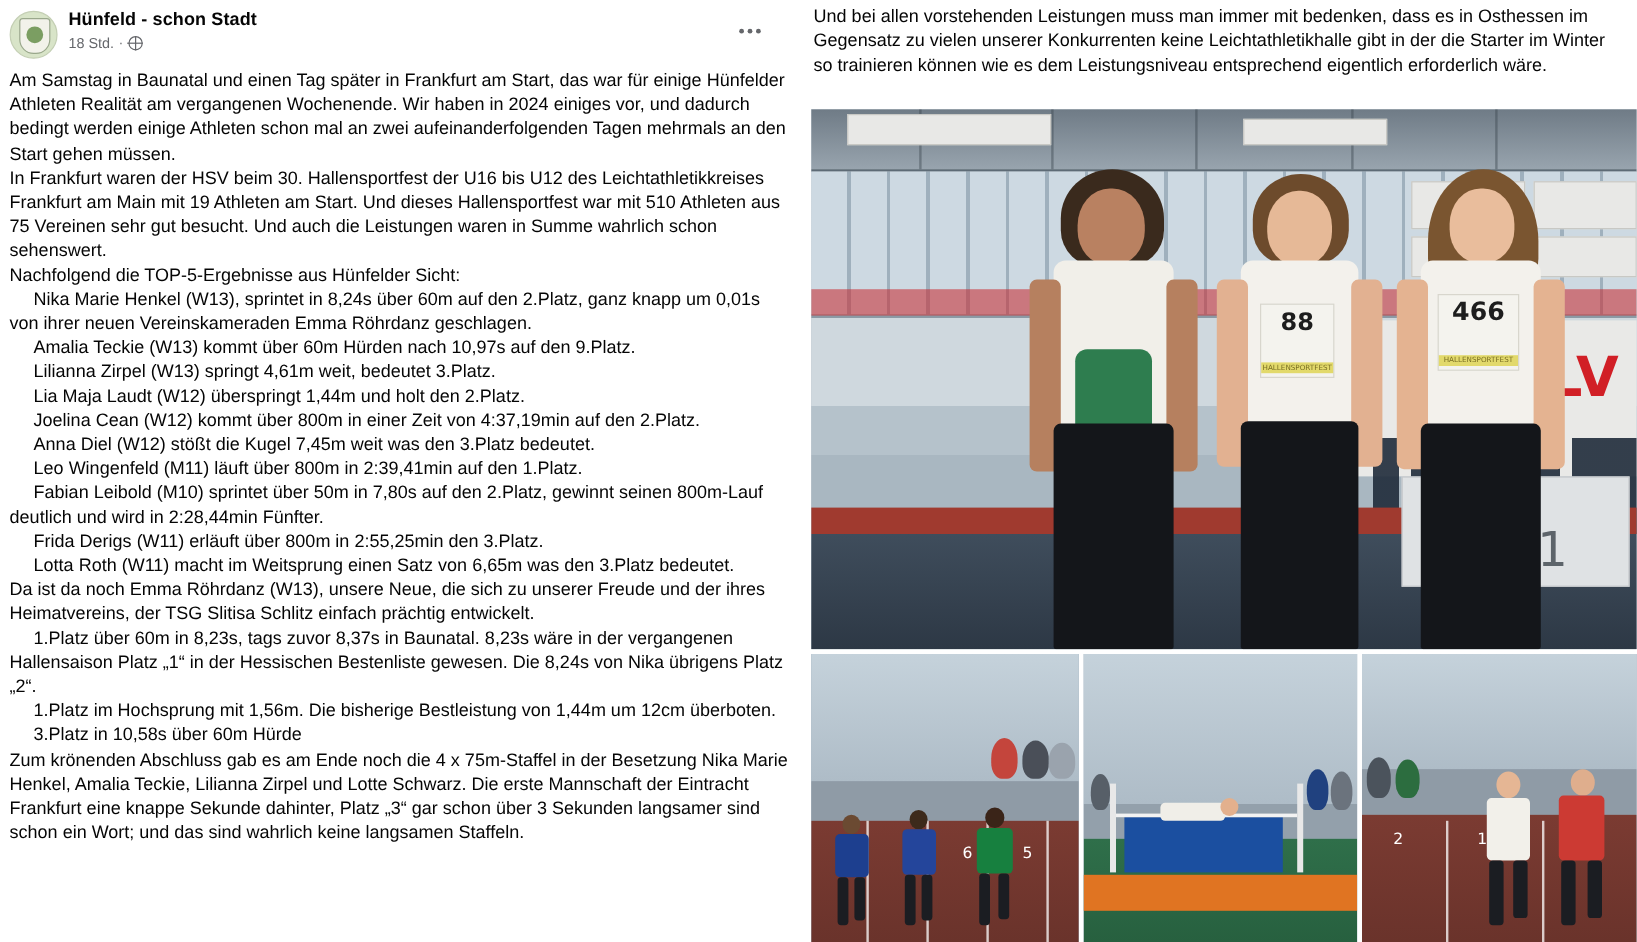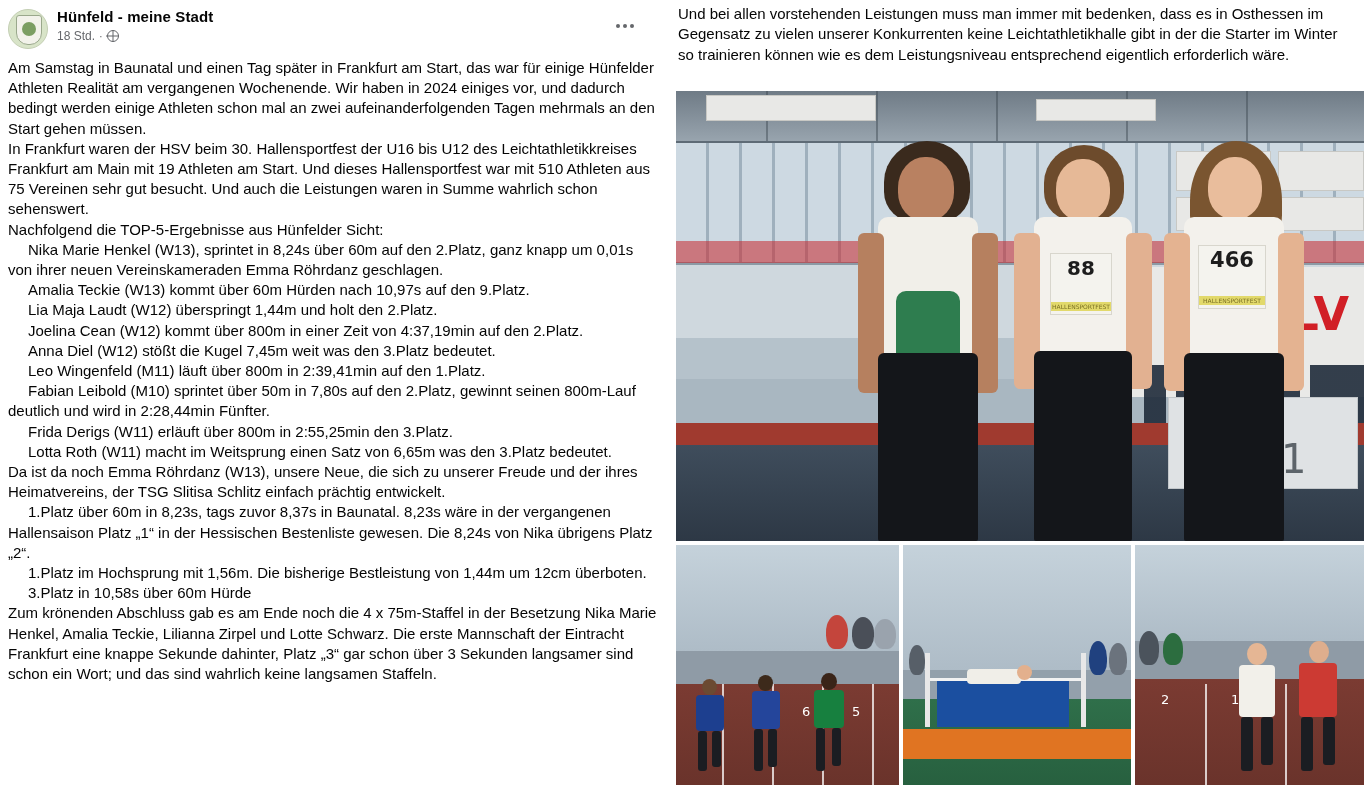--- a/index.html
+++ b/index.html
@@ -326,40 +326,41 @@
 
 <div class="page">
 
   <div class="post-col">
 
     <div class="post-header">
       <div class="avatar">
         <div class="crest"></div>
       </div>
       <div class="hdr-text">
-        <div class="page-name">Hünfeld - meine Stadt</div>
+        <div class="page-name">Hünfeld - schon Stadt</div>
         <div class="meta-row">
           <span>18 Std.</span>
           <span class="dot">·</span>
           <span class="globe"></span>
         </div>
       </div>
       <div class="more-btn">
         <i></i>
           <i></i>
           <i></i>
       </div>
     </div>
 
     <div class="post-body">
       <p>Am Samstag in Baunatal und einen Tag später in Frankfurt am Start, das war für einige Hünfelder Athleten Realität am vergangenen Wochenende. Wir haben in 2024 einiges vor, und dadurch bedingt werden einige Athleten schon mal an zwei aufeinanderfolgenden Tagen mehrmals an den Start gehen müssen.</p>
       <p>In Frankfurt waren der HSV beim 30. Hallensportfest der U16 bis U12 des Leichtathletikkreises Frankfurt am Main mit 19 Athleten am Start. Und dieses Hallensportfest war mit 510 Athleten aus 75 Vereinen sehr gut besucht. Und auch die Leistungen waren in Summe wahrlich schon sehenswert.</p>
       <p>Nachfolgend die TOP-5-Ergebnisse aus Hünfelder Sicht:</p>
       <p class="ind">Nika Marie Henkel (W13), sprintet in 8,24s über 60m auf den 2.Platz, ganz knapp um 0,01s von ihrer neuen Vereinskameraden Emma Röhrdanz geschlagen.</p>
       <p class="ind">Amalia Teckie (W13) kommt über 60m Hürden nach 10,97s auf den 9.Platz.</p>
+      <p class="ind">Lilianna Zirpel (W13) springt 4,61m weit, bedeutet 3.Platz.</p>
       <p class="ind">Lia Maja Laudt (W12) überspringt 1,44m und holt den 2.Platz.</p>
       <p class="ind">Joelina Cean (W12) kommt über 800m in einer Zeit von 4:37,19min auf den 2.Platz.</p>
       <p class="ind">Anna Diel (W12) stößt die Kugel 7,45m weit was den 3.Platz bedeutet.</p>
       <p class="ind">Leo Wingenfeld (M11) läuft über 800m in 2:39,41min auf den 1.Platz.</p>
       <p class="ind">Fabian Leibold (M10) sprintet über 50m in 7,80s auf den 2.Platz, gewinnt seinen 800m-Lauf deutlich und wird in 2:28,44min Fünfter.</p>
       <p class="ind">Frida Derigs (W11) erläuft über 800m in 2:55,25min den 3.Platz.</p>
       <p class="ind">Lotta Roth (W11) macht im Weitsprung einen Satz von 6,65m was den 3.Platz bedeutet.</p>
       <p>Da ist da noch Emma Röhrdanz (W13), unsere Neue, die sich zu unserer Freude und der ihres Heimatvereins, der TSG Slitisa Schlitz einfach prächtig entwickelt.</p>
       <p class="ind">1.Platz über 60m in 8,23s, tags zuvor 8,37s in Baunatal. 8,23s wäre in der vergangenen Hallensaison Platz „1“ in der Hessischen Bestenliste gewesen. Die 8,24s von Nika übrigens Platz „2“.</p>
       <p class="ind">1.Platz im Hochsprung mit 1,56m. Die bisherige Bestleistung von 1,44m um 12cm überboten.</p>

